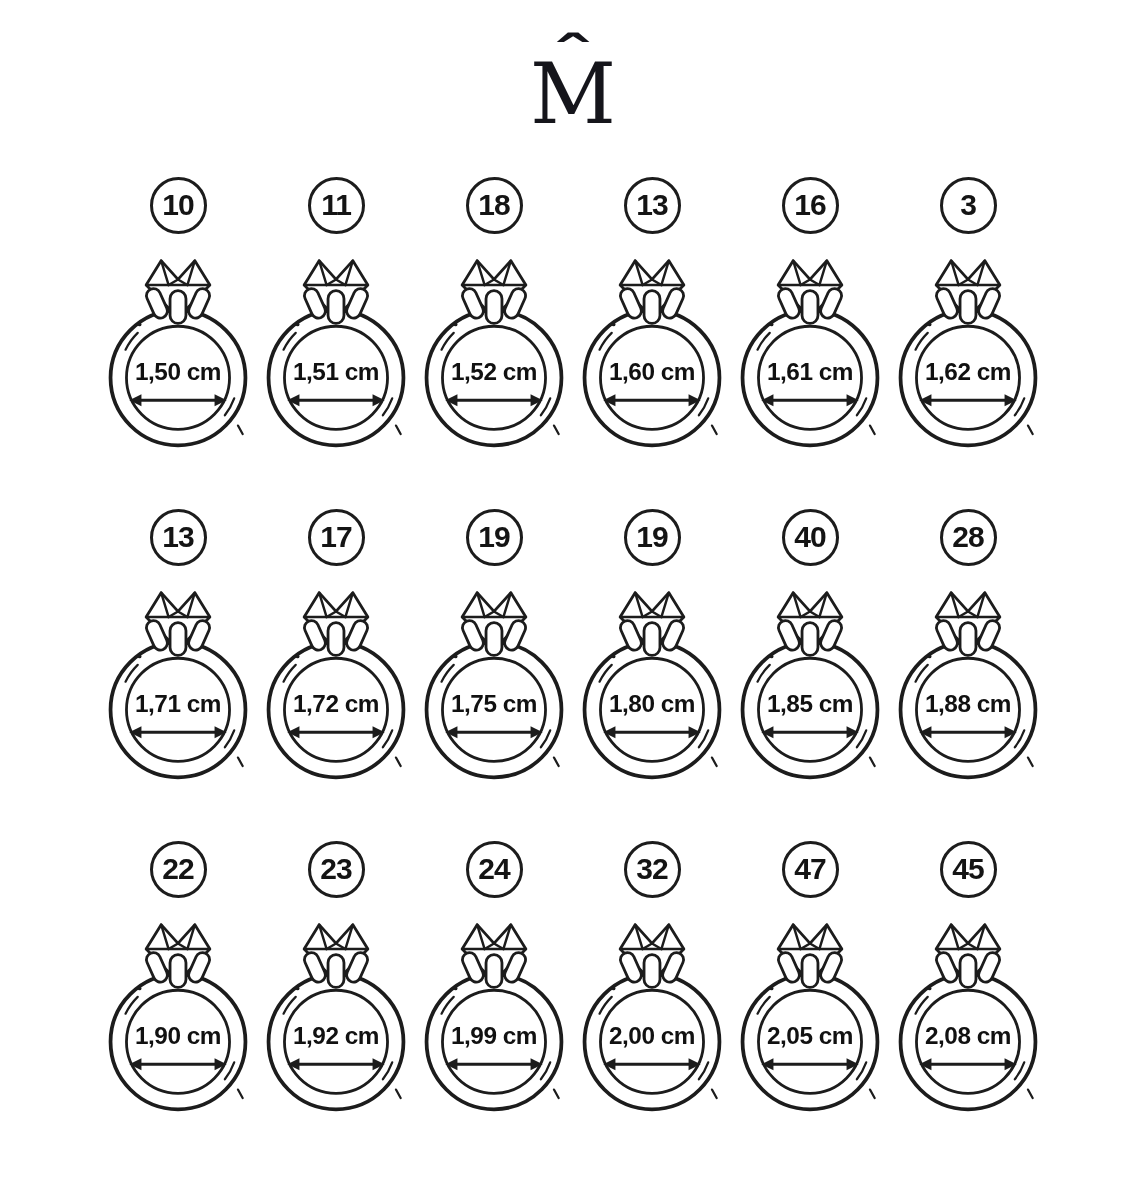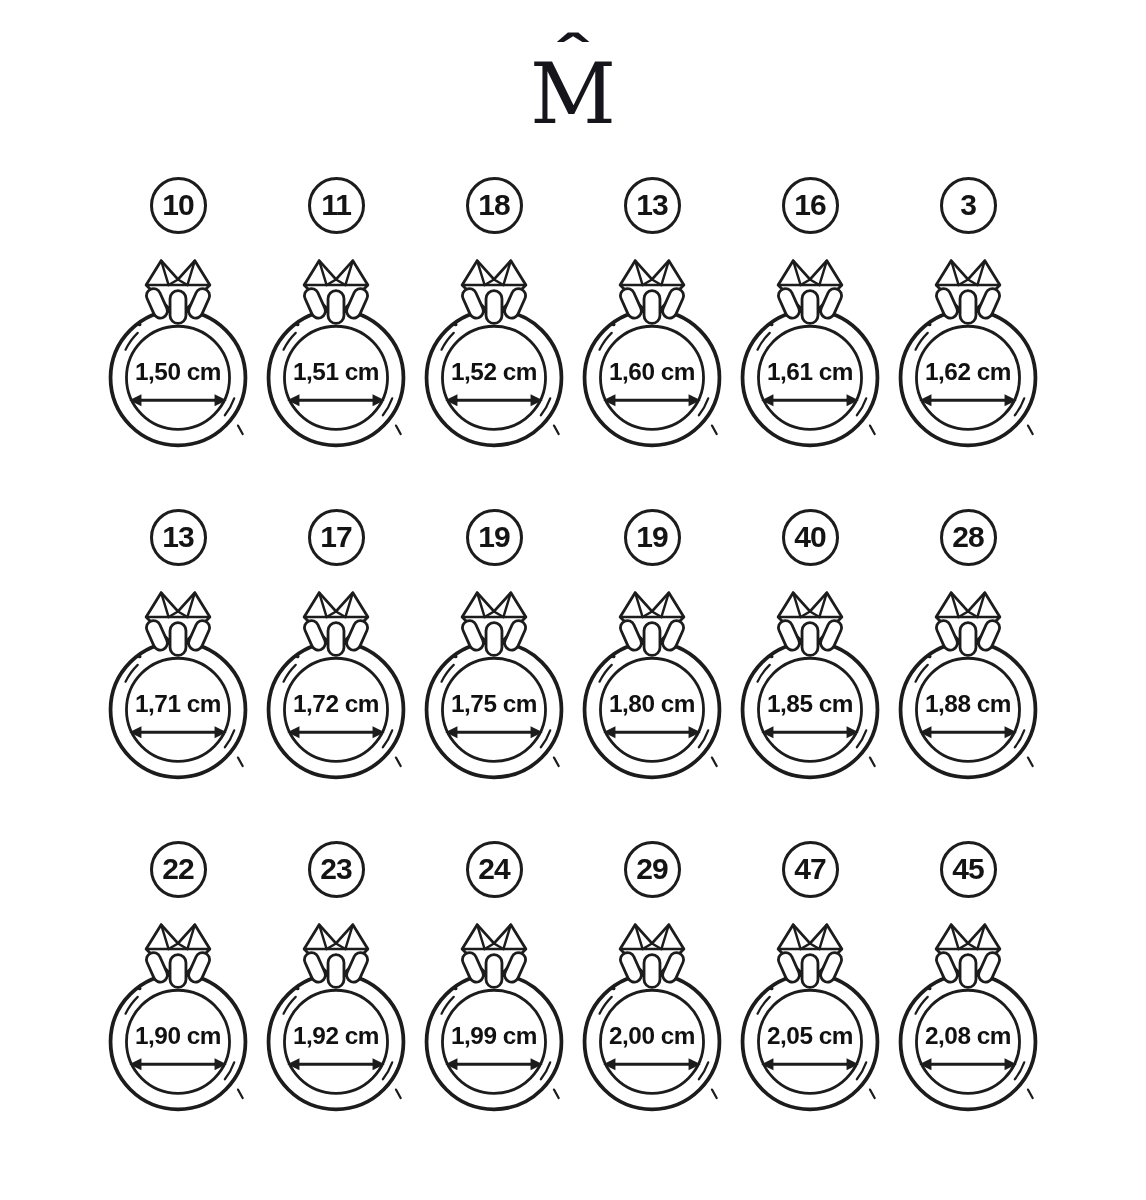--- a/index.html
+++ b/index.html
@@ -749,21 +749,21 @@
       <g>
         <path class="stroke" stroke-width="3.4" d="M 38 154 L 122 154"></path>
         <polygon points="28,154 41,147.5 41,160.5" fill="#1c1c1c"></polygon>
         <polygon points="132,154 119,147.5 119,160.5" fill="#1c1c1c"></polygon>
       </g>
     </svg>
   </div>
 
   <div class="cell">
     <div class="badge">
-      <span>29</span>
+      <span>32</span>
     </div>
     <svg class="ring-svg" viewBox="0 0 160 206" xmlns="http://www.w3.org/2000/svg">
 
       <g>
         <path class="stroke fillw" stroke-width="3" d="M46,31 L62,5 L80,25 L98,5 L114,31 L80,66 Z"></path>
         <path class="stroke" stroke-width="2.6" d="M46,31 L114,31"></path>
         <path class="stroke" stroke-width="2.6" d="M62,5 L70,31"></path>
         <path class="stroke" stroke-width="2.6" d="M98,5 L90,31"></path>
         <path class="stroke" stroke-width="2.6" d="M80,25 L70,31"></path>
         <path class="stroke" stroke-width="2.6" d="M80,25 L90,31"></path>

